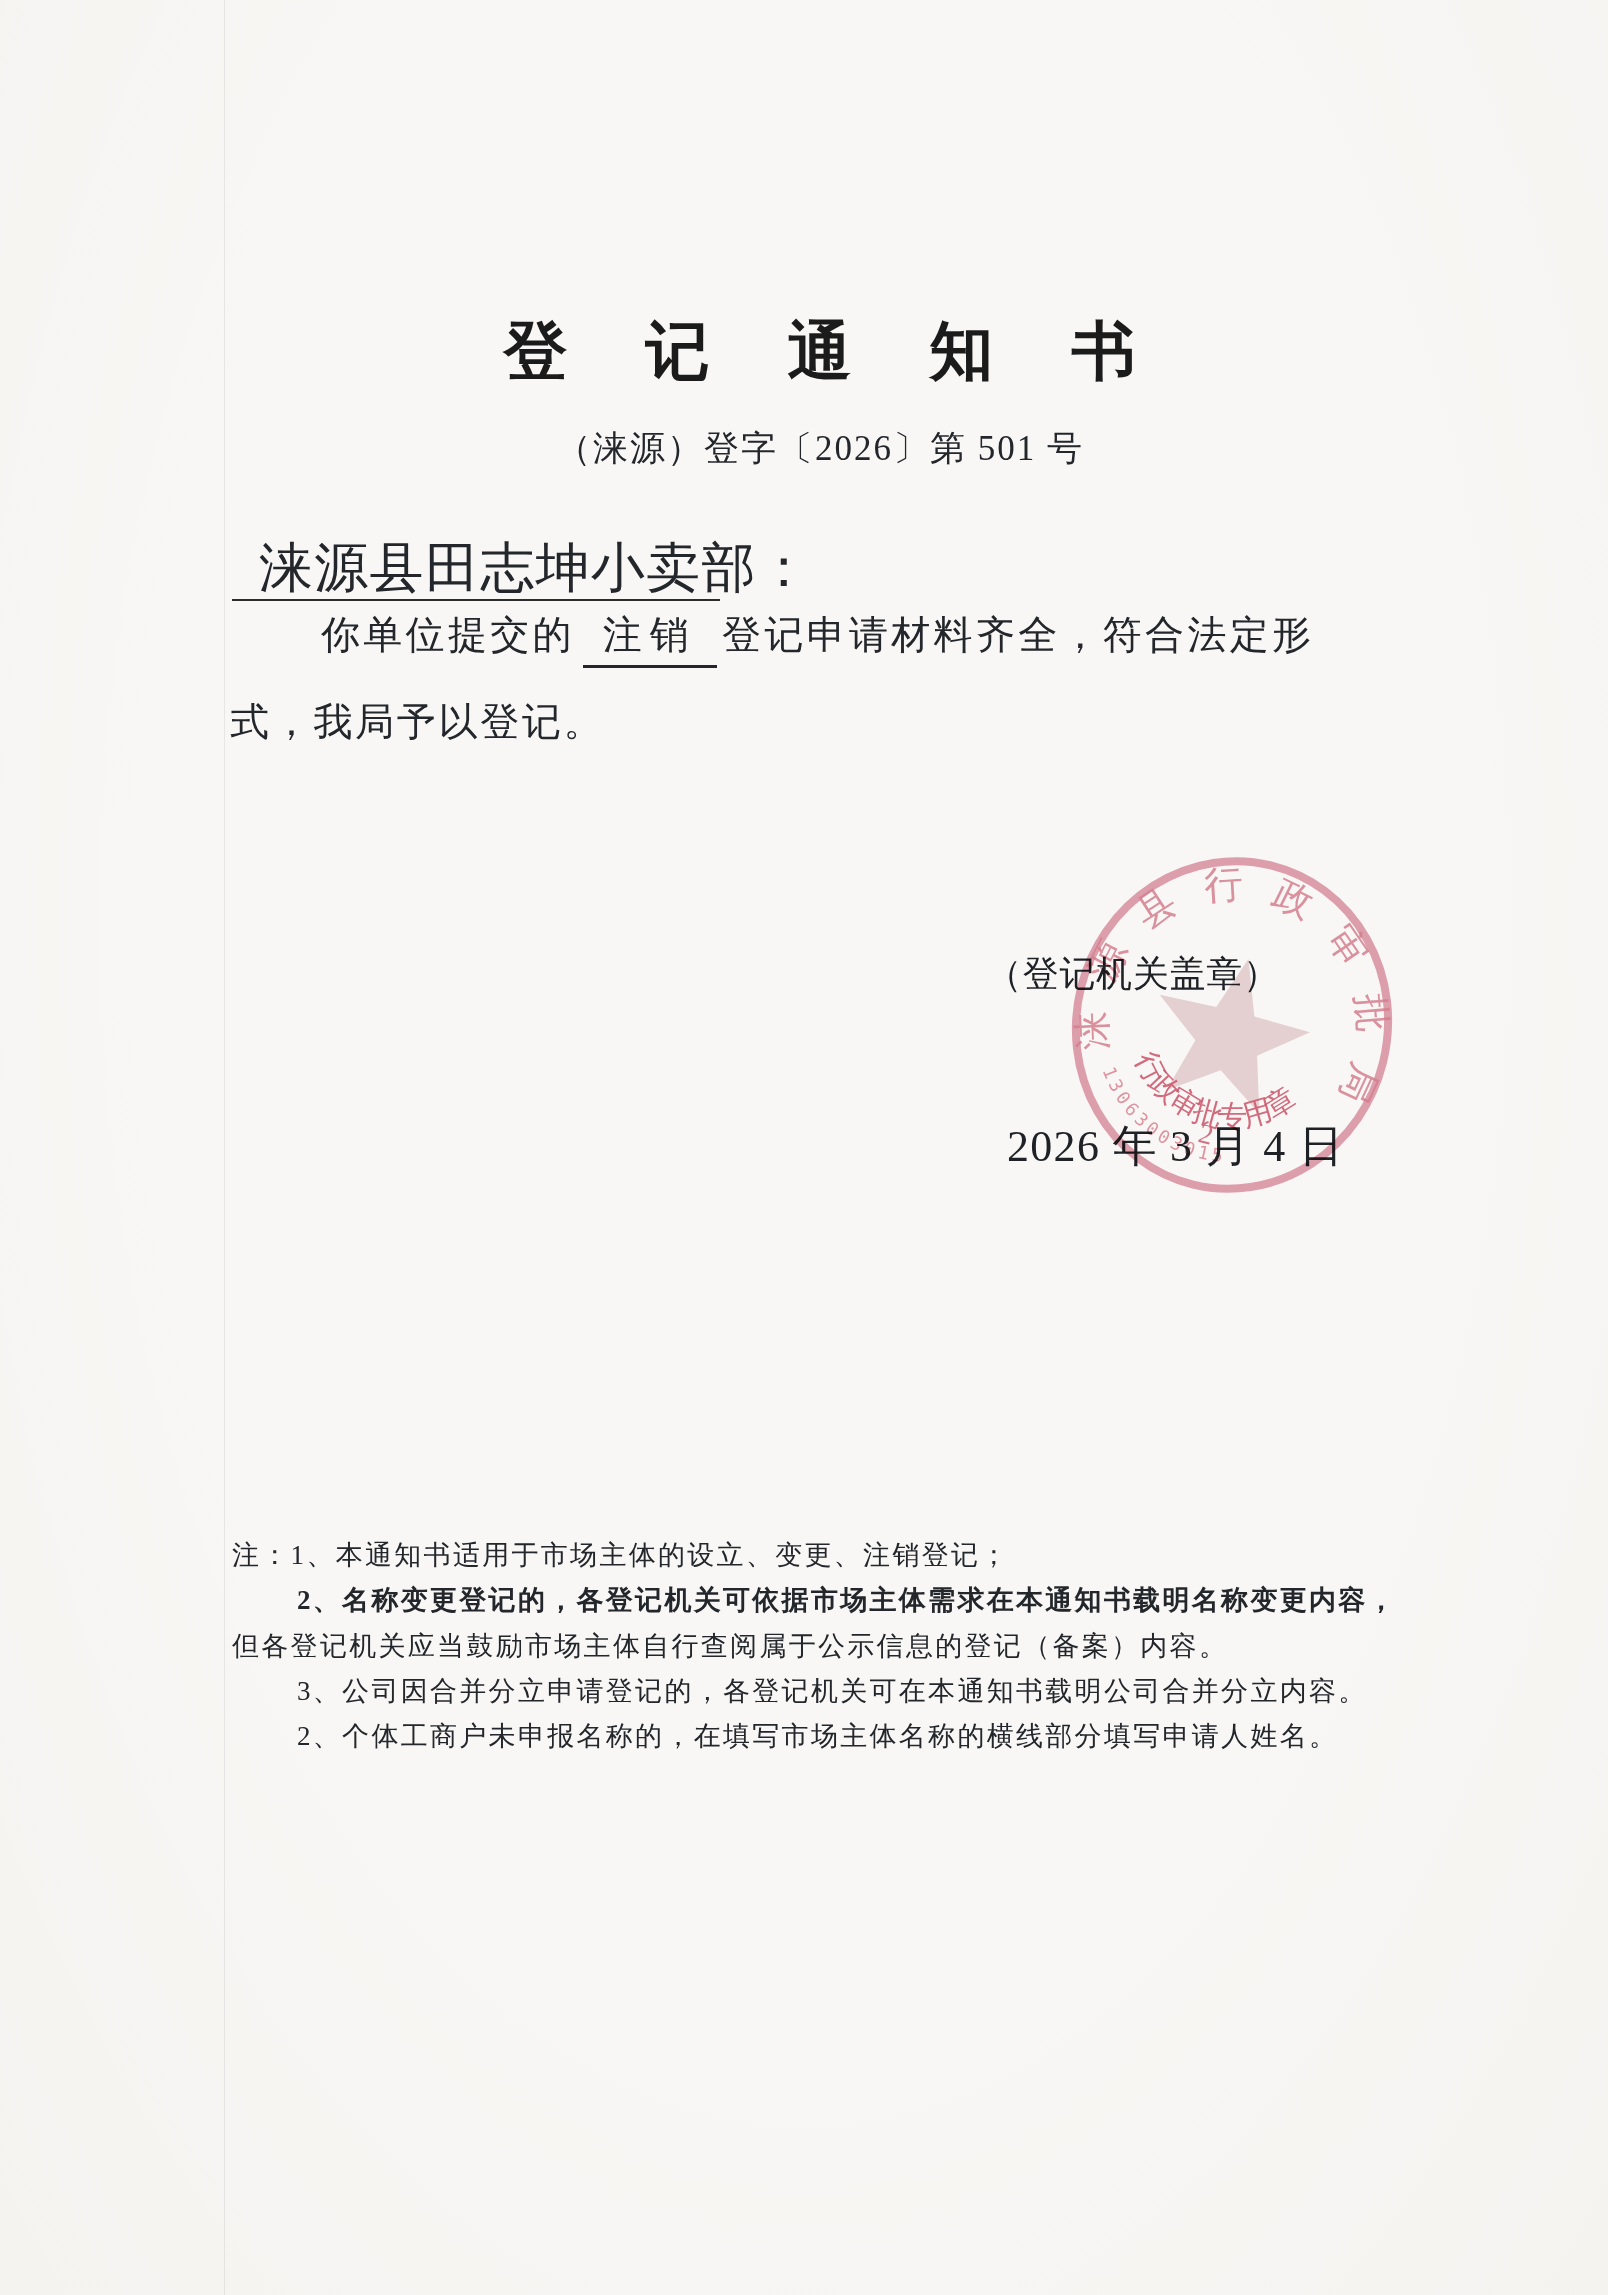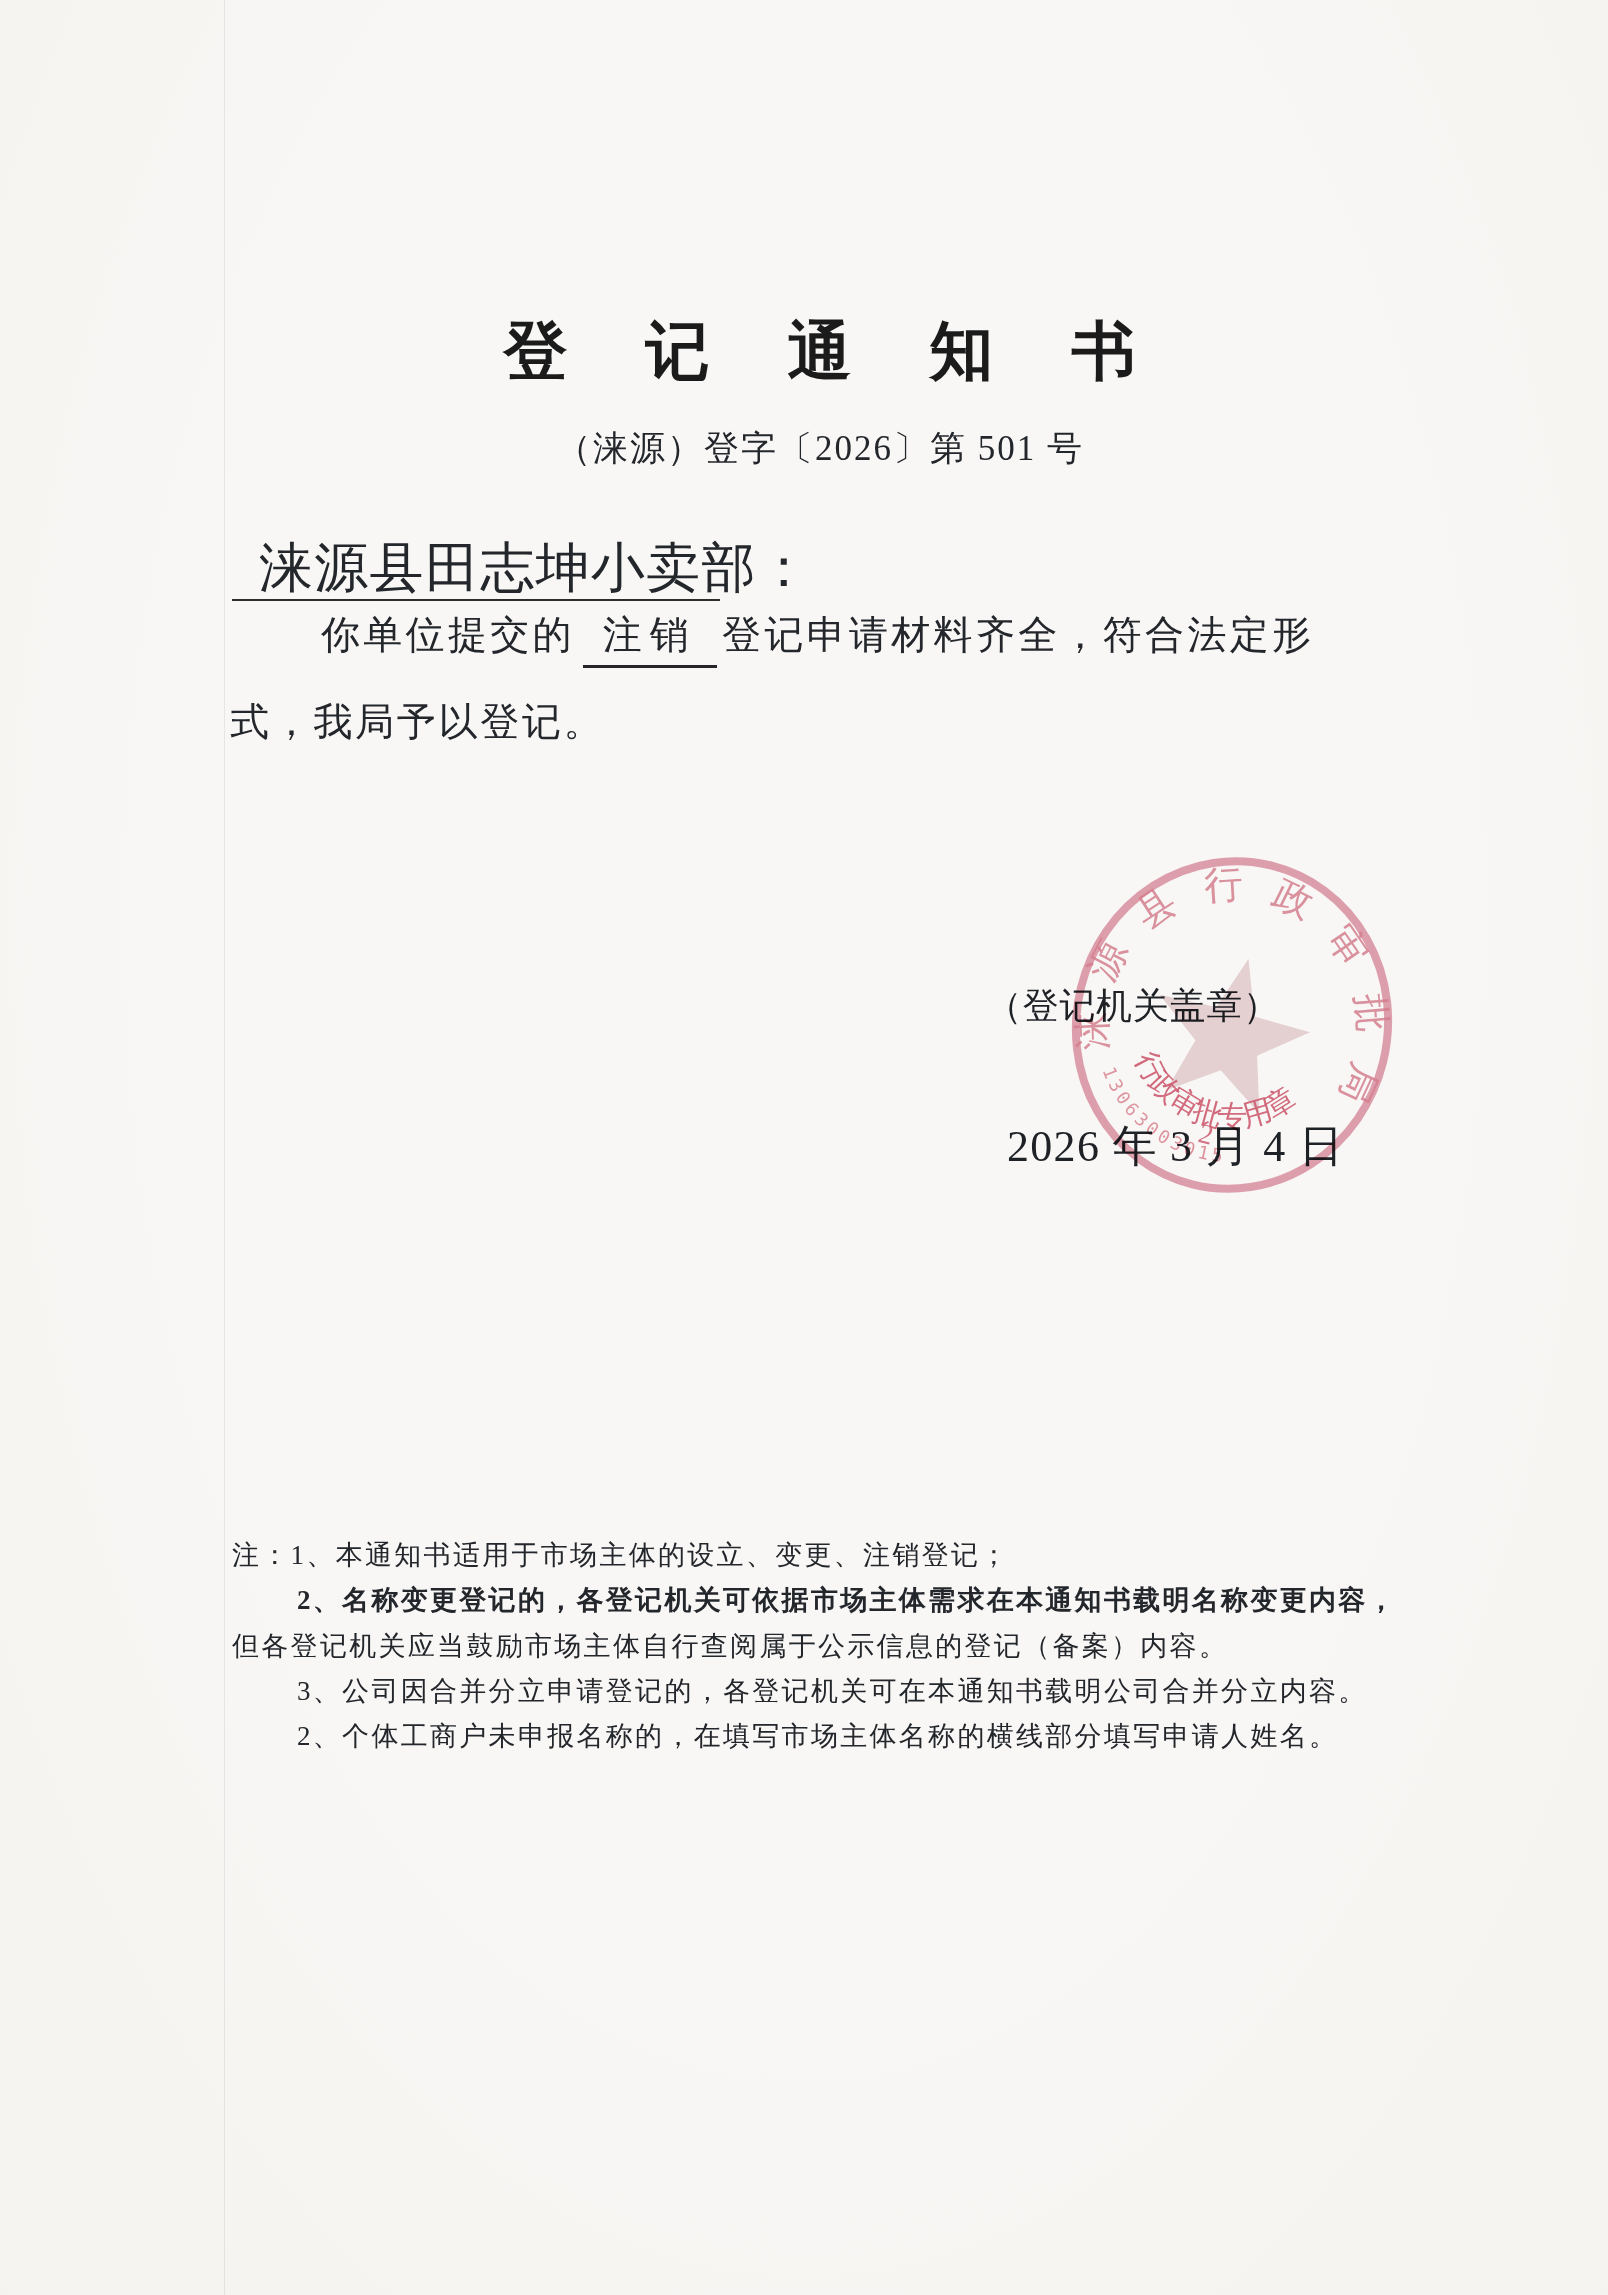--- a/index.html
+++ b/index.html
@@ -40,21 +40,21 @@
   }
   .blank-underline{
     display:inline-block;width:134px;text-align:center;
     border-bottom:3.3px solid #26262a;letter-spacing:8px;
     margin:0 5.3px 0 8px;line-height:1.1;padding-bottom:8px;
   }
   .body-line2{
     left:230px;top:700px;font-size:39px;letter-spacing:2.7px;color:#23262b;
   }
   .seal-caption{
-    left:986px;top:954px;font-size:36px;letter-spacing:0.7px;color:#1e2125;z-index:2;margin-top:32px;
+    left:986px;top:954px;font-size:36px;letter-spacing:0.7px;color:#1e2125;z-index:2;
   }
   .doc-date{
     left:1007px;top:1106px;font-size:44px;letter-spacing:1.3px;color:#1e2125;z-index:2;margin-top:16px;
   }
   .seal{
     position:absolute;left:1025px;top:818px;width:414px;height:414px;
     mix-blend-mode:multiply;opacity:.93;z-index:3;pointer-events:none;
   }
   .notes{position:absolute;left:0;top:0;}
   .note-line{

